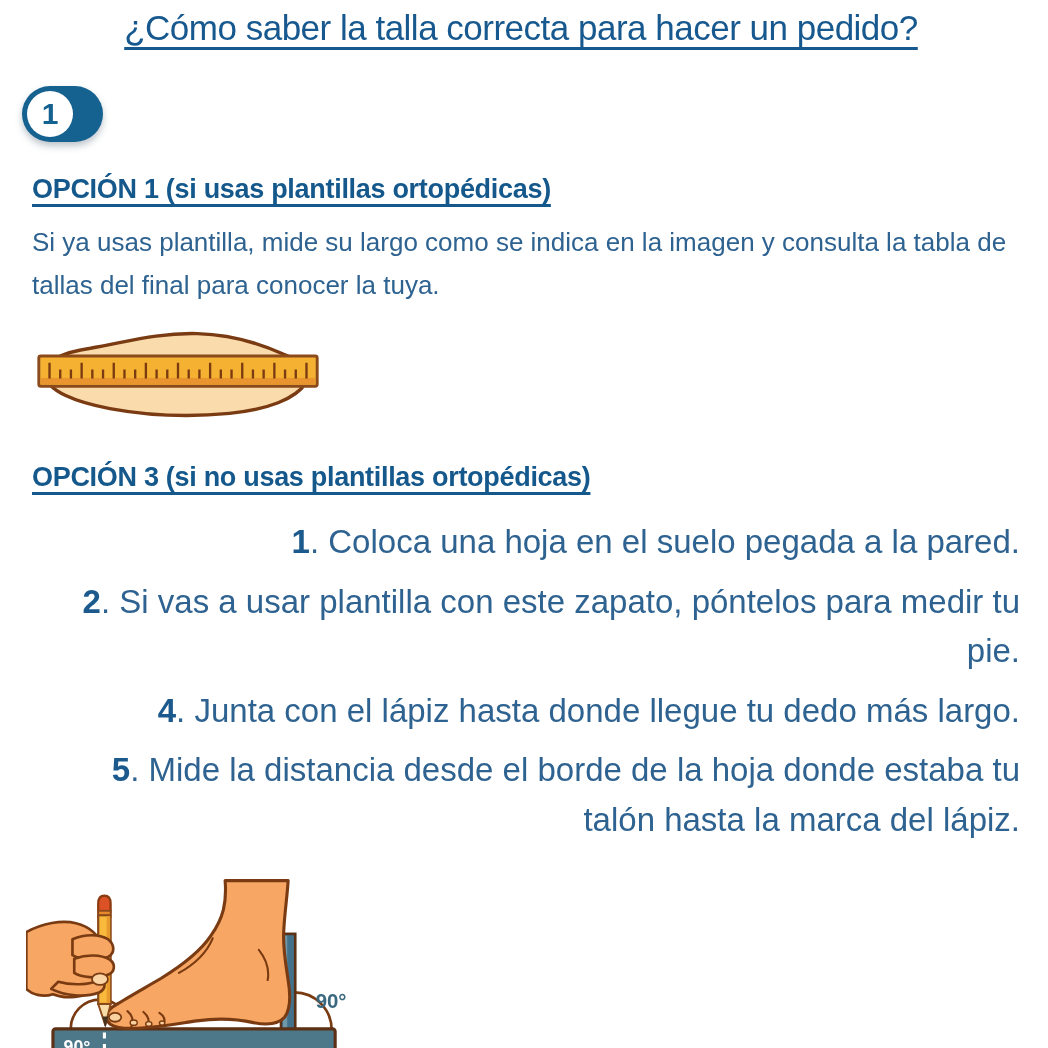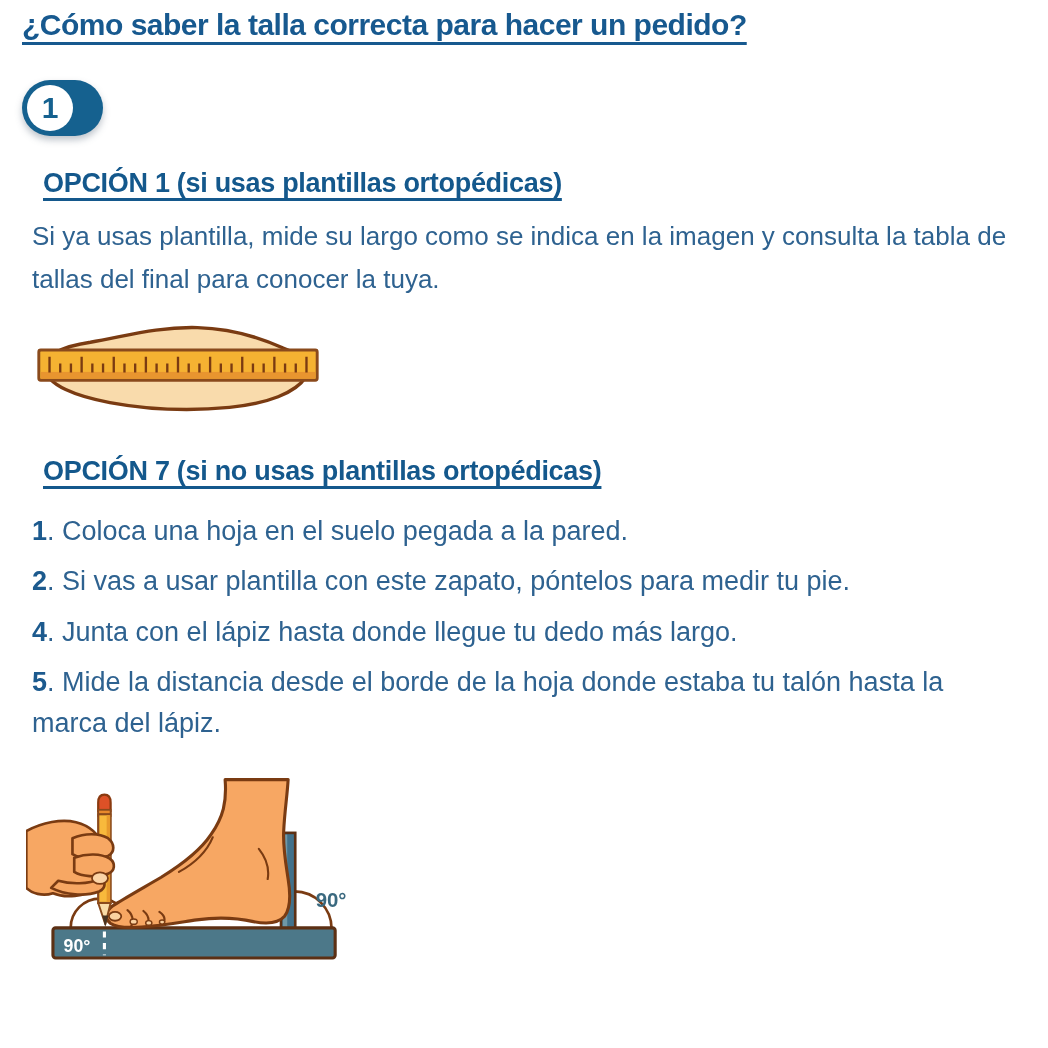--- a/index.html
+++ b/index.html
@@ -5,28 +5,29 @@
   * { box-sizing: border-box; margin: 0; padding: 0; }
   html, body { background: #ffffff; }
   body {
     width: 1048px;
     height: 1048px;
     overflow: hidden;
     font-family: "Liberation Sans", "DejaVu Sans", sans-serif;
     padding: 6px 28px 0 22px;
   }
   .page-title {
-    font-size: 30px;
-    font-weight: 700;
+    font-size: 35px;
+    font-weight: 400;
     letter-spacing: -0.5px;
     color: #17598F;
     text-decoration: underline;
     text-decoration-thickness: 3px;
     text-underline-offset: 7px;
     line-height: 1.25;
+    text-align: center;
   }
   .step-badge {
     margin-top: 36px;
     display: inline-flex;
     align-items: center;
     background: #15618F;
     border-radius: 999px;
     padding: 5px 30px 5px 5px;
     box-shadow: 0 4px 7px rgba(110,125,140,.45);
   }
@@ -40,44 +41,45 @@
   }
   .step-badge .badge-label {
     color: #ffffff;
     font-size: 28px;
     font-weight: 700;
     margin-left: 16px;
     white-space: nowrap;
   }
   .section-heading {
     margin-top: 32px;
-    margin-left: 21px;
+    margin-left: 10px;
     font-size: 27px;
     font-weight: 800;
     letter-spacing: -0.3px;
     color: #14588C;
     text-decoration: underline;
     text-decoration-thickness: 2.5px;
     text-underline-offset: 6px;
   }
   .body-text {
     margin-top: 16px;
     margin-left: 10px;
     max-width: 990px;
     font-size: 26px;
     line-height: 1.68;
     color: #2E6290;
   }
   .insole-figure { margin-top: 10px; margin-left: 10px; }
   .steps-list { margin-top: 24px; margin-left: 10px; max-width: 995px; }
   .step-item {
-    font-size: 27px;
+    font-size: 33px;
     line-height: 1.5;
     color: #2E6290;
     margin-bottom: 10px;
+    text-align: right;
   }
   .step-item .step-num,
   .step-item .step-bold {
     font-weight: 800;
     color: #1C5A8E;
   }
   .foot-figure { margin-top: 4px; margin-left: 4px; }
   svg { display: block; }
 </style>
 </head>
@@ -101,21 +103,21 @@
   <svg width="292" height="112" viewBox="0 0 300 115">
     <path d="M 14 58 C 14 44, 32 35, 60 31 C 96 25, 128 15, 170 16 C 208 17, 236 27, 258 37 C 280 45, 288 55, 281 67 C 271 83, 242 94, 203 98 C 163 102, 118 100, 80 93 C 47 87, 14 75, 14 58 Z" fill="#F9DBAC" stroke="#7A3B12" stroke-width="3.5" stroke-linejoin="round"></path>
     <g>
       <rect x="7" y="39" width="286" height="31" rx="2" fill="#F5B232" stroke="#8A4A1C" stroke-width="3"></rect>
       <rect x="9" y="61.5" width="282" height="7" fill="#E8952F"></rect>
       <path d="M18 62V46 M29 62V53 M40 62V53 M51 62V46 M62 62V53 M73 62V53 M84 62V46 M95 62V53 M106 62V53 M117 62V46 M128 62V53 M139 62V53 M150 62V46 M161 62V53 M172 62V53 M183 62V46 M194 62V53 M205 62V53 M216 62V46 M227 62V53 M238 62V53 M249 62V46 M260 62V53 M271 62V53 M282 62V46" stroke="#7A3B12" stroke-width="2.4" fill="none"></path>
     </g>
   </svg>
 </div>
 
-<h2 class="section-heading">OPCIÓN 7 (si no usas plantillas ortopédicas)</h2>
+<h2 class="section-heading">OPCIÓN 3 (si no usas plantillas ortopédicas)</h2>
 
 <div class="steps-list">
   <div class="step-item"><span class="step-num">1</span><span>. Coloca una hoja en el suelo pegada a la pared.</span></div>
   <div class="step-item"><span class="step-num">2</span><span>. Si vas a usar plantilla con este zapato, póntelos para medir tu pie.</span></div>
   <div class="step-item"><span class="step-num">4</span><span>. Junta con el lápiz hasta donde llegue tu dedo más largo.</span></div>
   <div class="step-item"><span class="step-num">5</span><span>. Mide la distancia desde el borde de la hoja donde estaba tu talón hasta la marca del lápiz.</span></div>
 </div>
 
 <div class="foot-figure">
   <svg width="400" height="213" viewBox="0 0 450 240">

